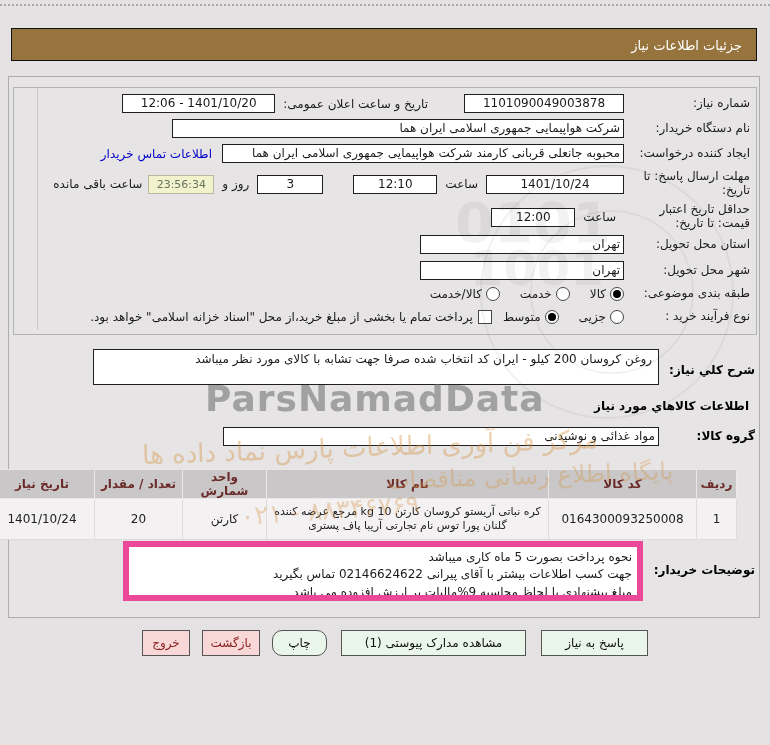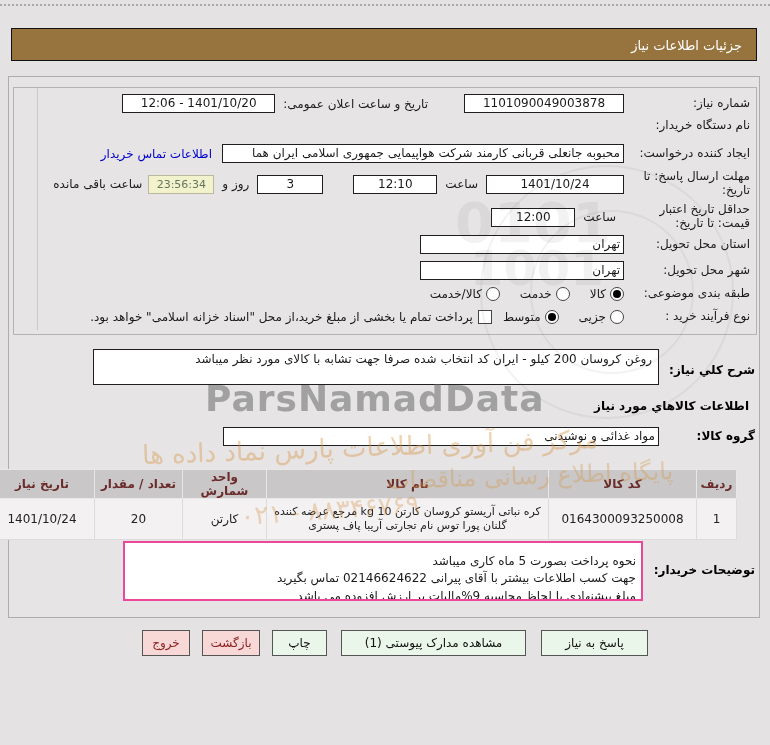--- a/index.html
+++ b/index.html
@@ -40,22 +40,22 @@
   .radio{width:12px;height:12px;border:1px solid #444;border-radius:50%;background:#fff;
          display:inline-block;position:relative;flex:0 0 12px;margin-left:4px;}
   .radio.sel::after{content:"";position:absolute;left:2px;top:2px;width:8px;height:8px;border-radius:50%;background:#000;}
   .chk{width:12px;height:12px;border:1px solid #444;background:#fff;display:inline-block;flex:0 0 12px;margin-left:5px;}
   .opt-lbl{margin-left:20px;}
   .descbox{
     background:#fff;border:1px solid #1f1f1f;width:566px;height:36px;
     padding:2px 6px;box-sizing:border-box;text-align:right;overflow:hidden;
   }
   .notesbox{
-    background:#fff;border:2px solid #ec4899;width:520px;height:60px;
-    padding:10px 5px;box-sizing:border-box;text-align:right;line-height:1.45;overflow:hidden;
+    background:#fff;border:6px solid #ec4899;width:520px;height:60px;
+    padding:2px 5px;box-sizing:border-box;text-align:right;line-height:1.45;overflow:hidden;
   }
   table.goods{
     border-collapse:collapse;background:#f3f1f1;border:1px solid #8a8a8a;
     table-layout:fixed;font-size:12px;
   }
   table.goods th{
     background:#c9c7c7;color:#6b2b2b;font-weight:bold;height:24px;
     border:1px solid #e9e7e7;padding:0 2px;
   }
   table.goods td{
@@ -95,20 +95,21 @@
     <div class="row" style="top:6px;">
       <span class="lbl">شماره نیاز:</span>
       <div class="inp c" style="width:152px;">1101090049003878</div>
       <span style="flex:0 0 36px;"></span>
       <span>تاریخ و ساعت اعلان عمومی:</span>
       <div class="inp c" style="width:145px;margin-right:8px;">1401/10/20 - 12:06</div>
     </div>
 
     <div class="row" style="top:31px;">
       <span class="lbl">نام دستگاه خریدار:</span>
+      <div class="inp r" style="width:444px;">شرکت هواپیمایی جمهوری اسلامی ایران هما</div>
     </div>
 
     <div class="row" style="top:56px;">
       <span class="lbl">ایجاد کننده درخواست:</span>
       <div class="inp r" style="width:394px;">محبوبه جانعلی قربانی کارمند شرکت هواپیمایی جمهوری اسلامی ایران هما</div>
       <span class="link">اطلاعات تماس خریدار</span>
     </div>
 
     <div class="row" style="top:82px;min-height:28px;">
       <span class="lbl">مهلت ارسال پاسخ: تا تاریخ:</span>
@@ -210,21 +211,21 @@
       <div>جهت کسب اطلاعات بیشتر با آقای پیرانی 02146624622 تماس بگیرید</div>
       <div>مبلغ پیشنهادی با لحاظ محاسبه 9%مالیات بر ارزش افزوده می باشد</div>
     </div>
   </div>
 
 </div>
 
 <div class="abs btnrow">
   <div class="btn btn-green" style="width:107px;margin-left:15px;">پاسخ به نیاز</div>
   <div class="btn btn-green" style="width:185px;margin-left:14px;">مشاهده مدارک پیوستی (1)</div>
-  <div class="btn btn-green" style="width:55px;margin-left:12px;">چاپ</div>
+  <div class="btn btn-green" style="width:55px;margin-left:12px;border-radius:10px;">چاپ</div>
   <div class="btn btn-pink" style="width:58px;margin-left:12px;">بازگشت</div>
   <div class="btn btn-pink" style="width:48px;">خروج</div>
 </div>
 
 <div class="wm wm-vline"></div>
 <div class="wm wm-circle" style="left:480px;top:165px;width:250px;height:250px;"></div>
 <div class="wm wm-circle" style="left:530px;top:210px;width:160px;height:160px;"></div>
 <div class="wm wm-num" style="left:455px;top:190px;font-size:56px;">0101</div>
 <div class="wm wm-num" style="left:470px;top:240px;font-size:48px;">1001</div>
 <div class="wm wm-brand">ParsNamadData</div>

